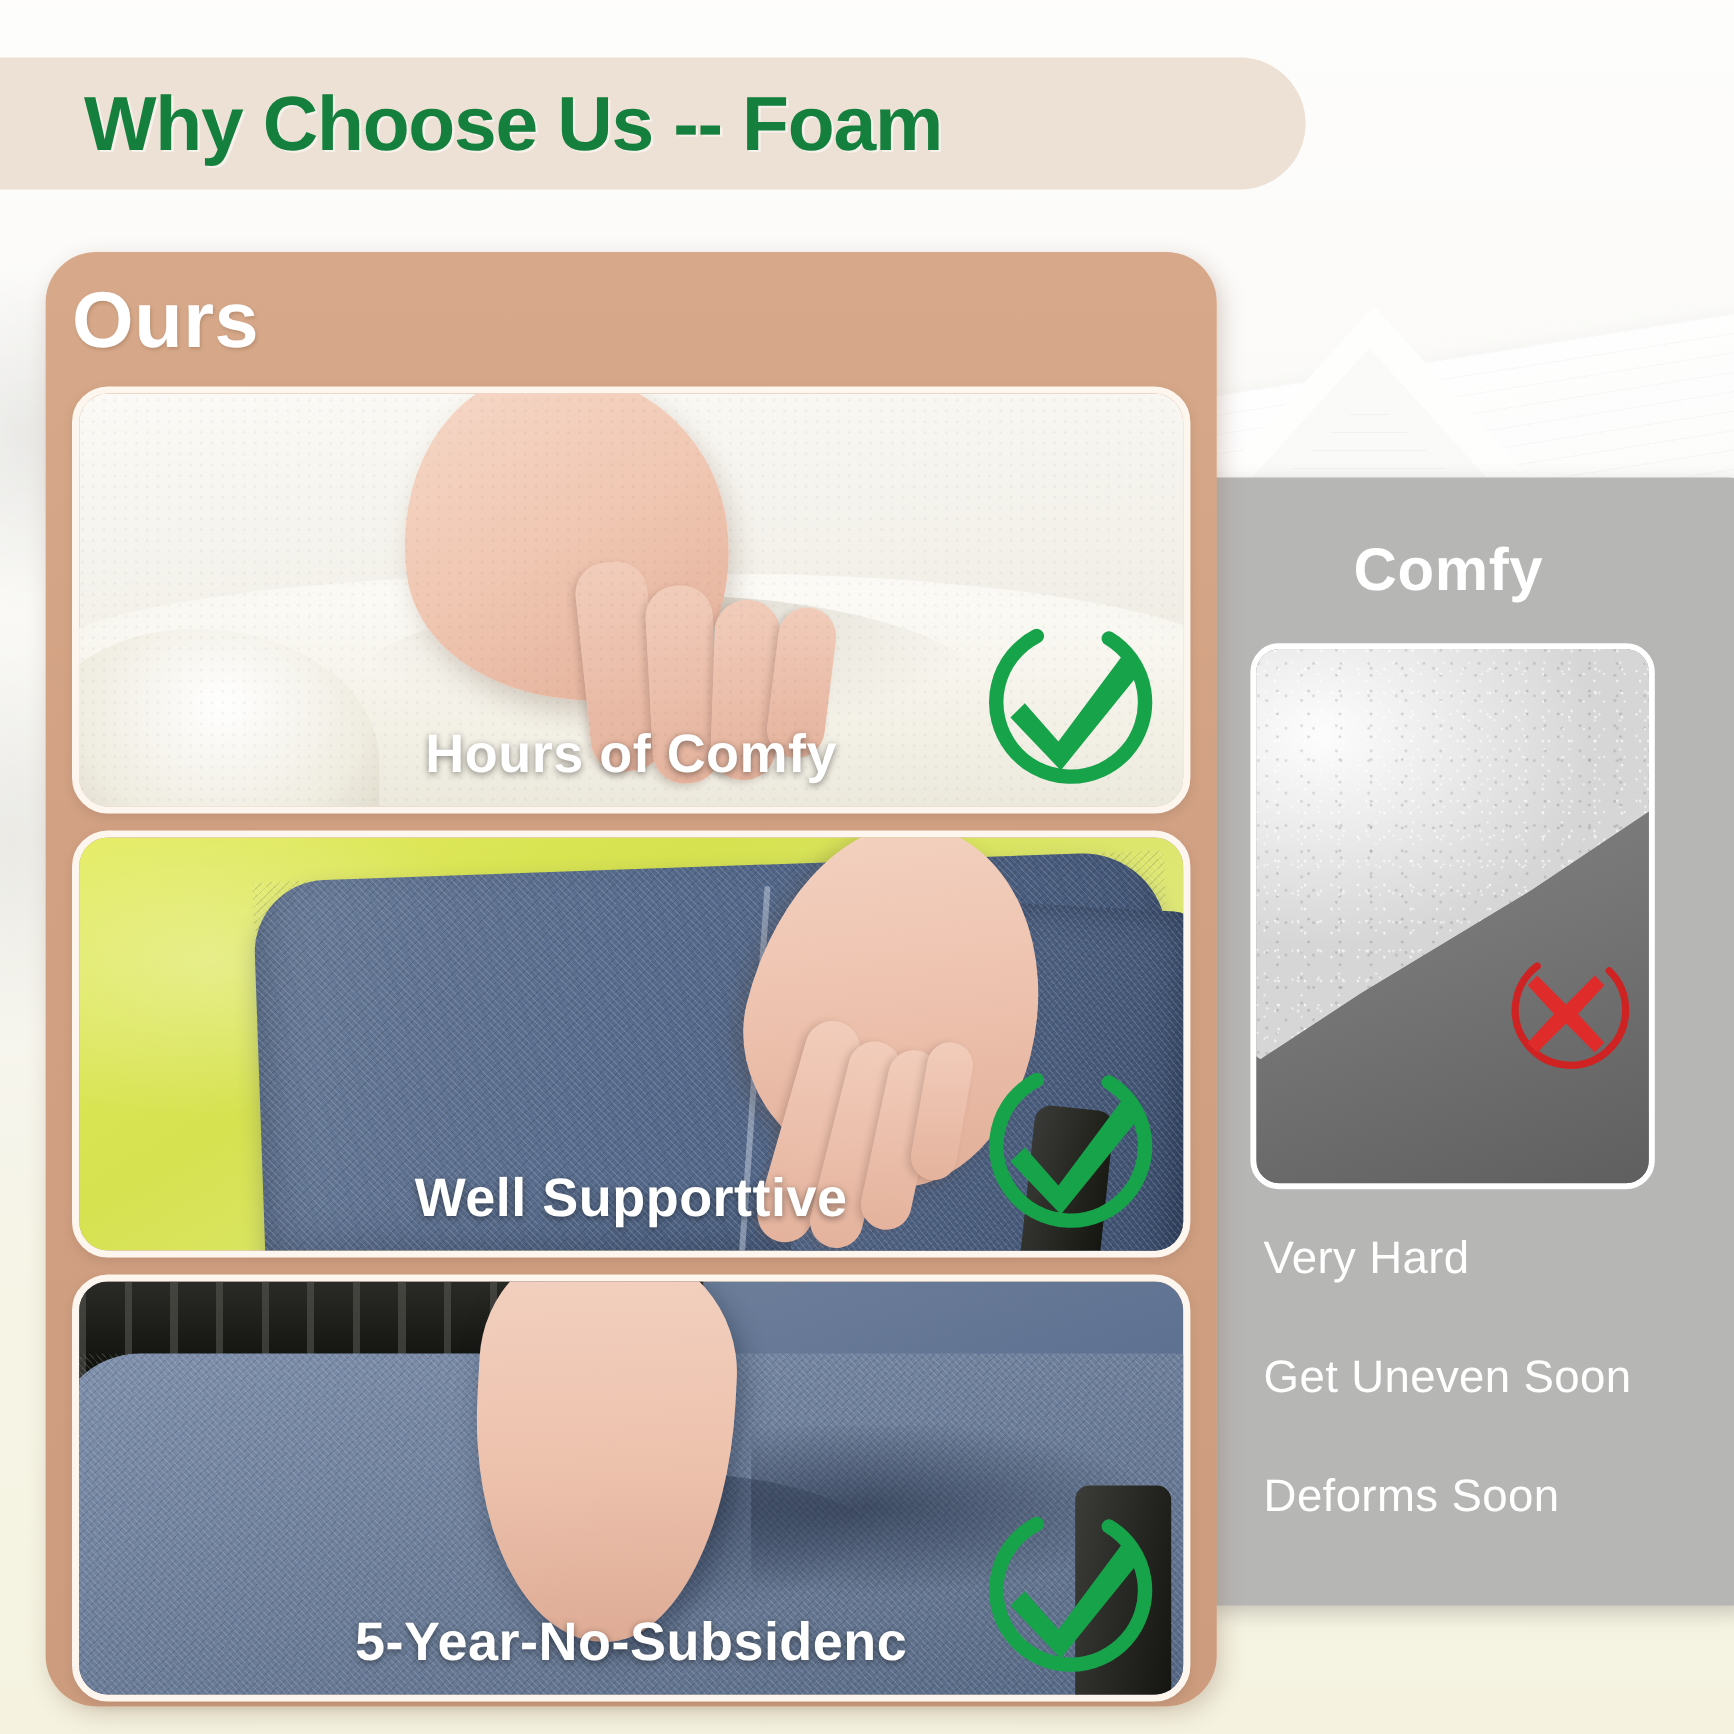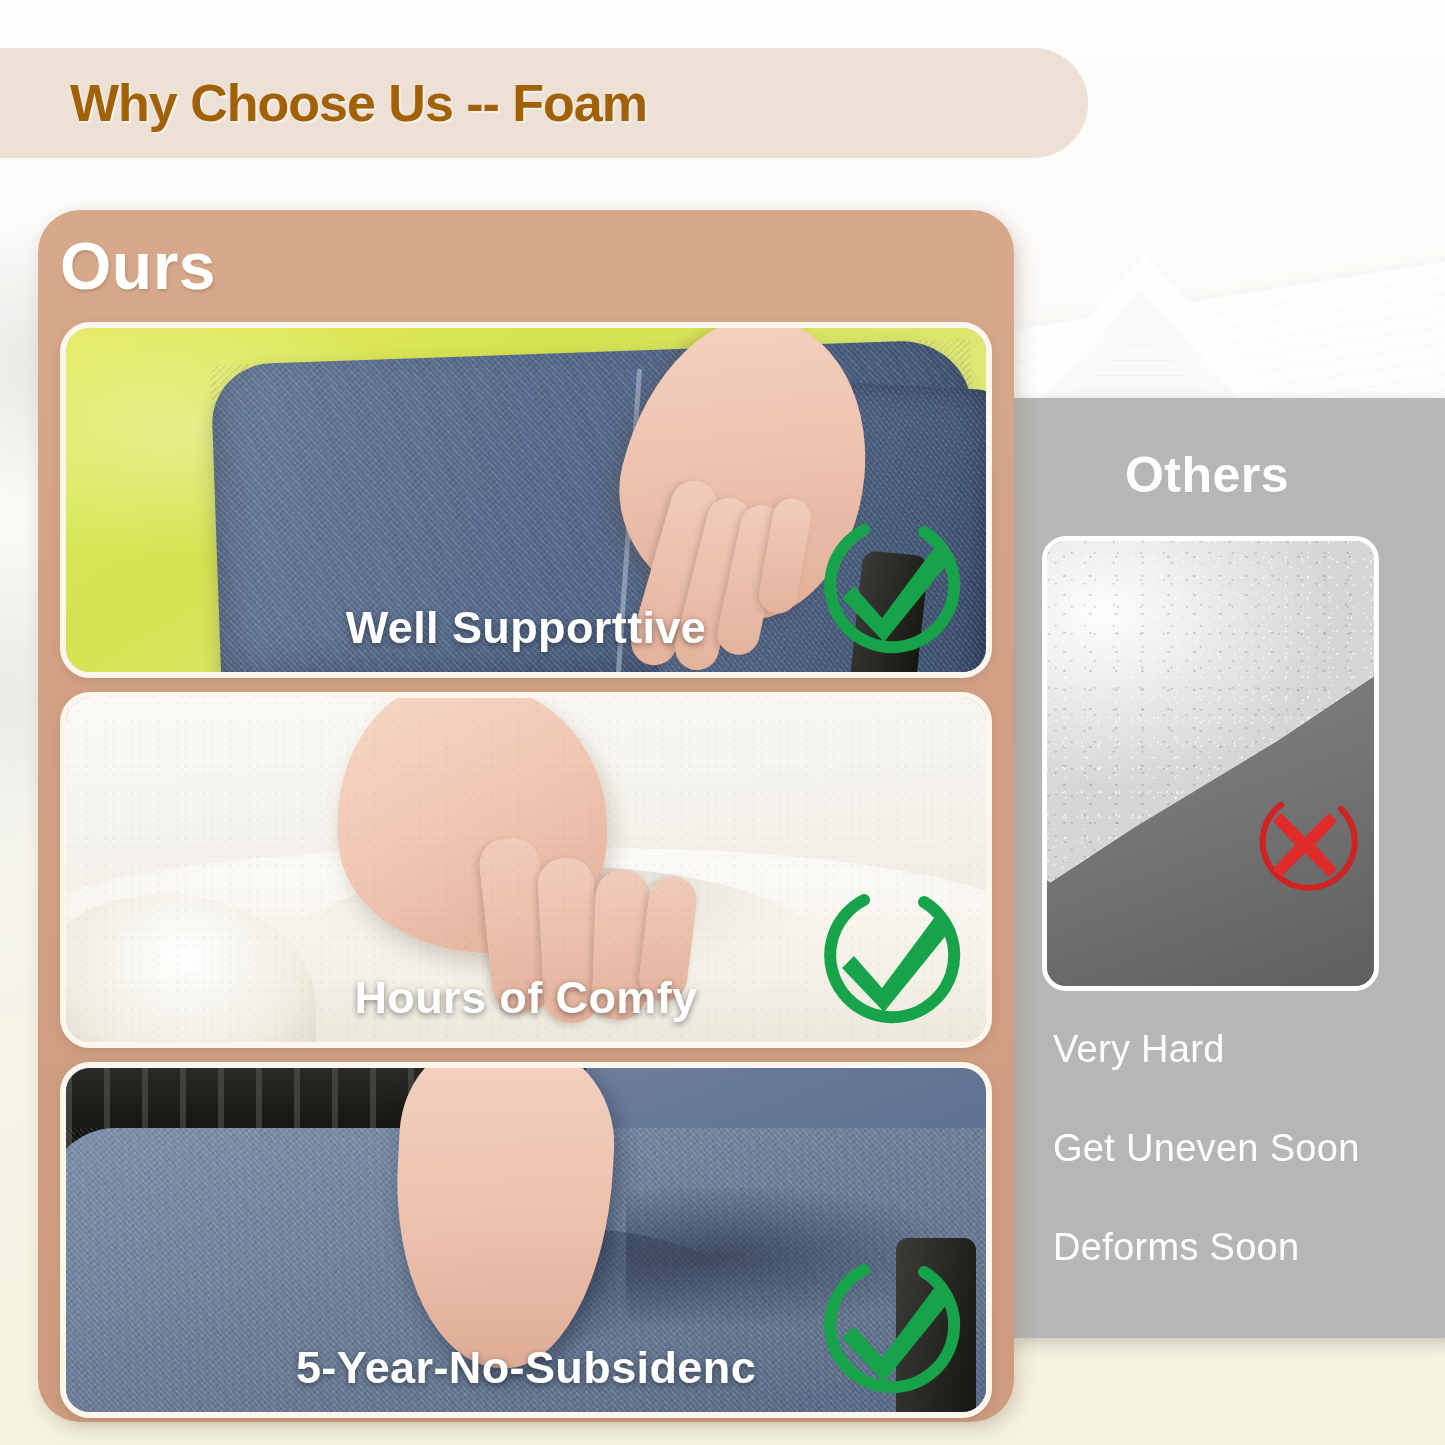--- a/index.html
+++ b/index.html
@@ -78,21 +78,21 @@
   #header-banner {
     position:absolute; left:-30px; top:48px;
     width:1118px; height:110px;
     background:#ede0d4;
     border-radius:0 58px 58px 0;
     display:flex; align-items:center;
     padding-left:100px;
     z-index:6;
   }
   #header-title {
-    font-size:52px; font-weight:bold; color:#a16207;
+    font-size:64px; font-weight:bold; color:#15803d;
     letter-spacing:-1px; white-space:nowrap;
     text-shadow:2px 2px 0 rgba(255,255,255,.55);
   }
 
   
   #others-panel {
     position:absolute; left:1007px; top:398px;
     width:460px; height:940px;
     background:#b6b6b4;
     border-radius:0 26px 26px 0;
@@ -332,21 +332,21 @@
   <div class="bg-trunk"></div>
   <div class="bg-wash"></div>
 </div>
 
 <div id="header-banner">
   <div id="header-title">Why Choose Us -- Foam</div>
 </div>
 
 <div id="others-panel">
 
-  <div id="others-title">Others</div>
+  <div id="others-title">Comfy</div>
 
   <div id="others-photo">
     <div class="foam-bg"></div>
     <div class="foam-chunk">
       <div class="foam-grain"></div>
     </div>
   </div>
 
   <div id="others-x">
     <svg viewBox="0 0 120 120" width="120" height="120">
@@ -358,20 +358,41 @@
   <div id="others-list">
     <div class="others-item">Very Hard</div>
     <div class="others-item">Get Uneven Soon</div>
     <div class="others-item">Deforms Soon</div>
   </div>
 </div>
 
 <div id="ours-panel">
 
   <div id="ours-title">Ours</div>
+
+  <div class="card">
+    <div class="scene2">
+      <div class="foam2"></div>
+      <div class="foam2-left"></div>
+      <div class="foam2-dip"></div>
+      <div class="hand2"></div>
+      <div class="finger g1"></div>
+      <div class="finger g2"></div>
+      <div class="finger g3"></div>
+      <div class="finger g4"></div>
+      <div class="foam2-tex"></div>
+    </div>
+    <div class="card-caption">Hours of Comfy</div>
+    <div class="card-check">
+      <svg viewBox="0 0 148 148" width="148" height="148">
+        <path d="M104 18 A62 62 0 1 1 44 16" fill="none" stroke="#17a34a" stroke-width="12" stroke-linecap="round"></path>
+        <path d="M34 72 L62 104 L120 26 L132 44 L64 128 L22 84 Z" fill="#17a34a"></path>
+      </svg>
+    </div>
+  </div>
 
   <div class="card">
     <div class="scene1">
       <div class="lime-blur"></div>
       <div class="cushion1">
           <div class="denim-tex"></div>
         </div>
       <div class="cushion1b">
           <div class="denim-tex"></div>
         </div>
@@ -386,41 +407,20 @@
     <div class="card-caption">Well Supporttive</div>
     <div class="card-check">
       <svg viewBox="0 0 148 148" width="148" height="148">
         <path d="M104 18 A62 62 0 1 1 44 16" fill="none" stroke="#17a34a" stroke-width="12" stroke-linecap="round"></path>
         <path d="M34 72 L62 104 L120 26 L132 44 L64 128 L22 84 Z" fill="#17a34a"></path>
       </svg>
     </div>
   </div>
 
   <div class="card">
-    <div class="scene2">
-      <div class="foam2"></div>
-      <div class="foam2-left"></div>
-      <div class="foam2-dip"></div>
-      <div class="hand2"></div>
-      <div class="finger g1"></div>
-      <div class="finger g2"></div>
-      <div class="finger g3"></div>
-      <div class="finger g4"></div>
-      <div class="foam2-tex"></div>
-    </div>
-    <div class="card-caption">Hours of Comfy</div>
-    <div class="card-check">
-      <svg viewBox="0 0 148 148" width="148" height="148">
-        <path d="M104 18 A62 62 0 1 1 44 16" fill="none" stroke="#17a34a" stroke-width="12" stroke-linecap="round"></path>
-        <path d="M34 72 L62 104 L120 26 L132 44 L64 128 L22 84 Z" fill="#17a34a"></path>
-      </svg>
-    </div>
-  </div>
-
-  <div class="card">
     <div class="scene3">
       <div class="rattan3">
           <div class="rattan-slats"></div>
         </div>
       <div class="cushion3">
           <div class="denim-tex"></div>
         </div>
       <div class="cushion3-shadow"></div>
       <div class="dent3"></div>
       <div class="chairleg3"></div>

